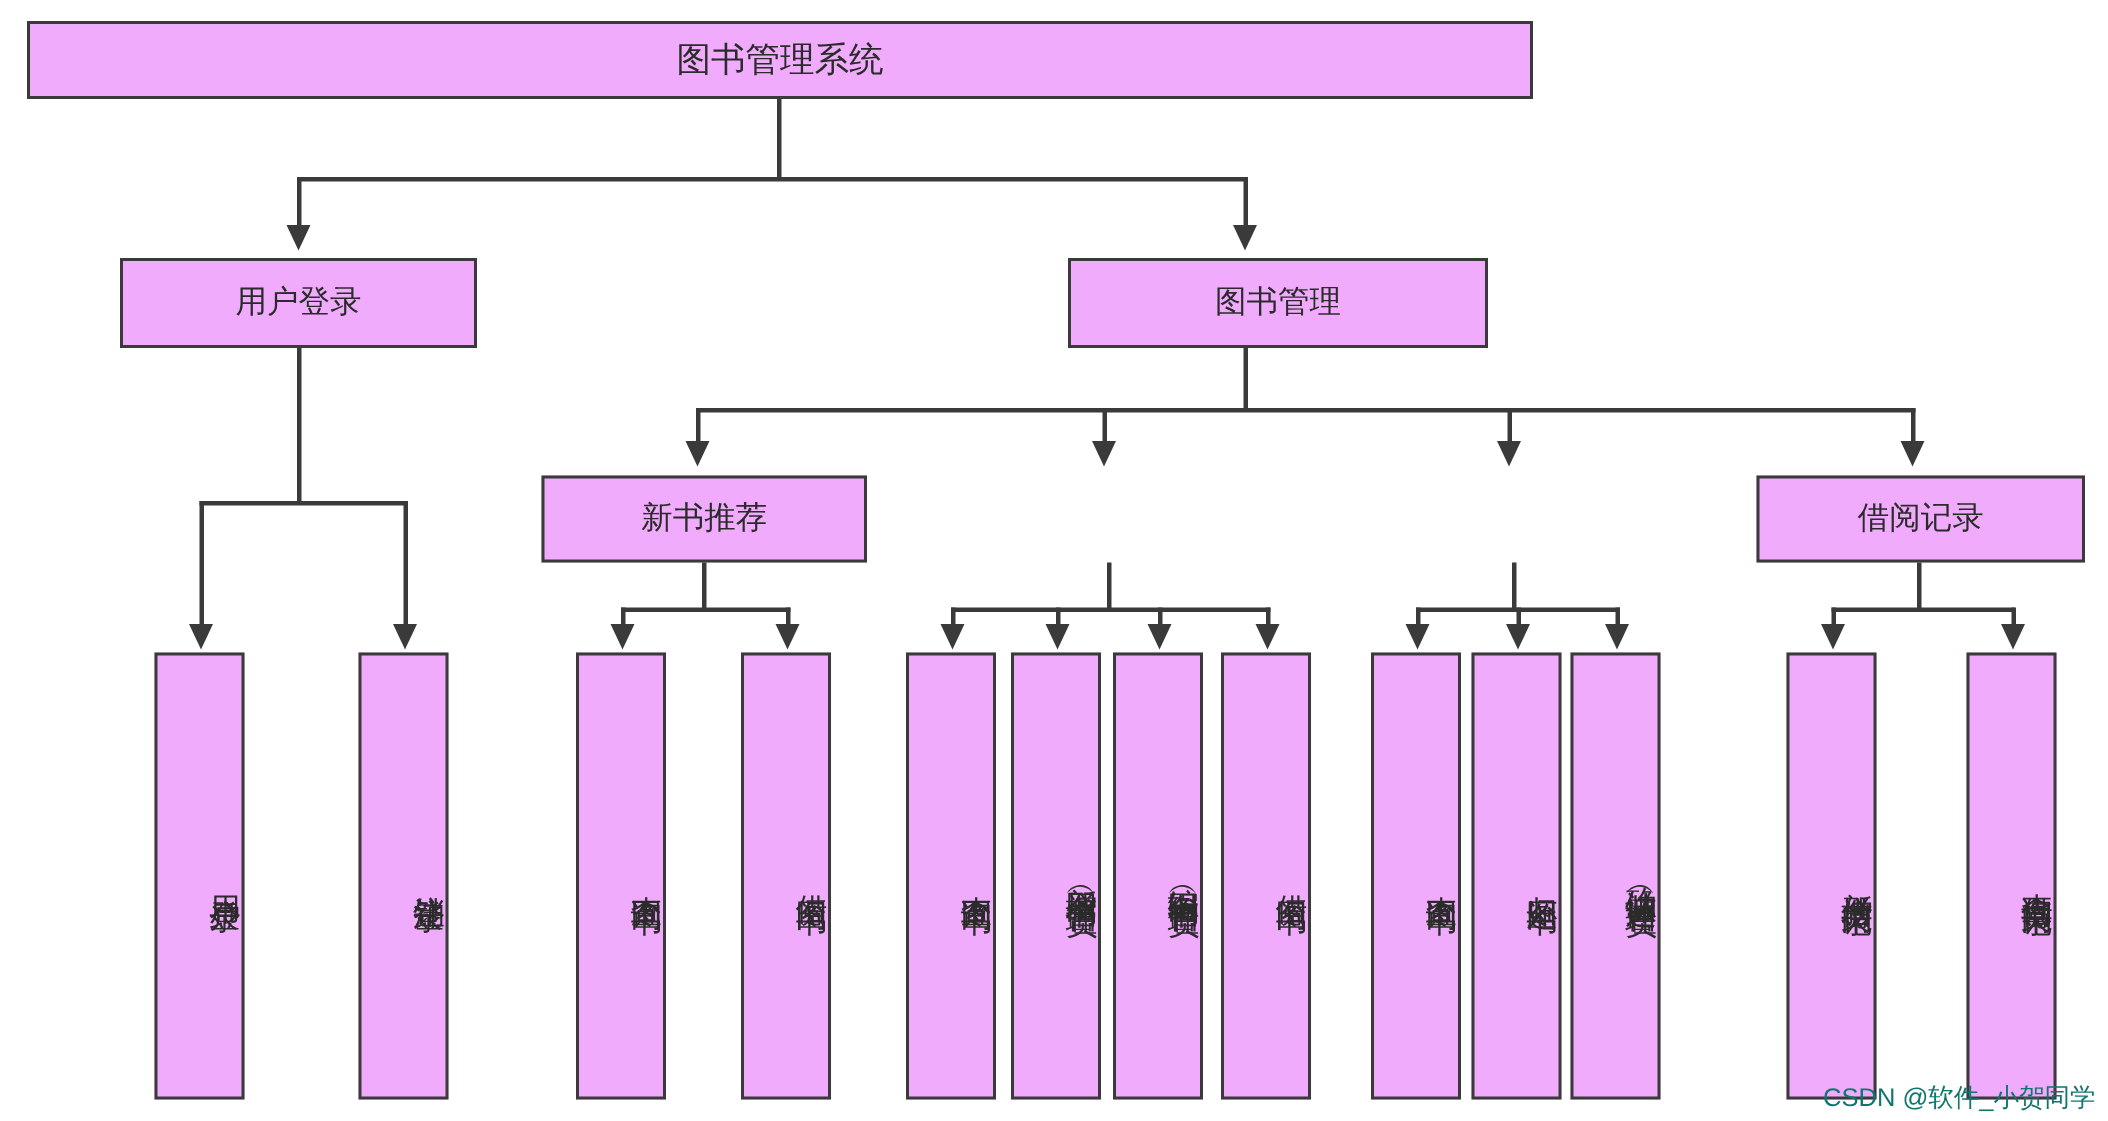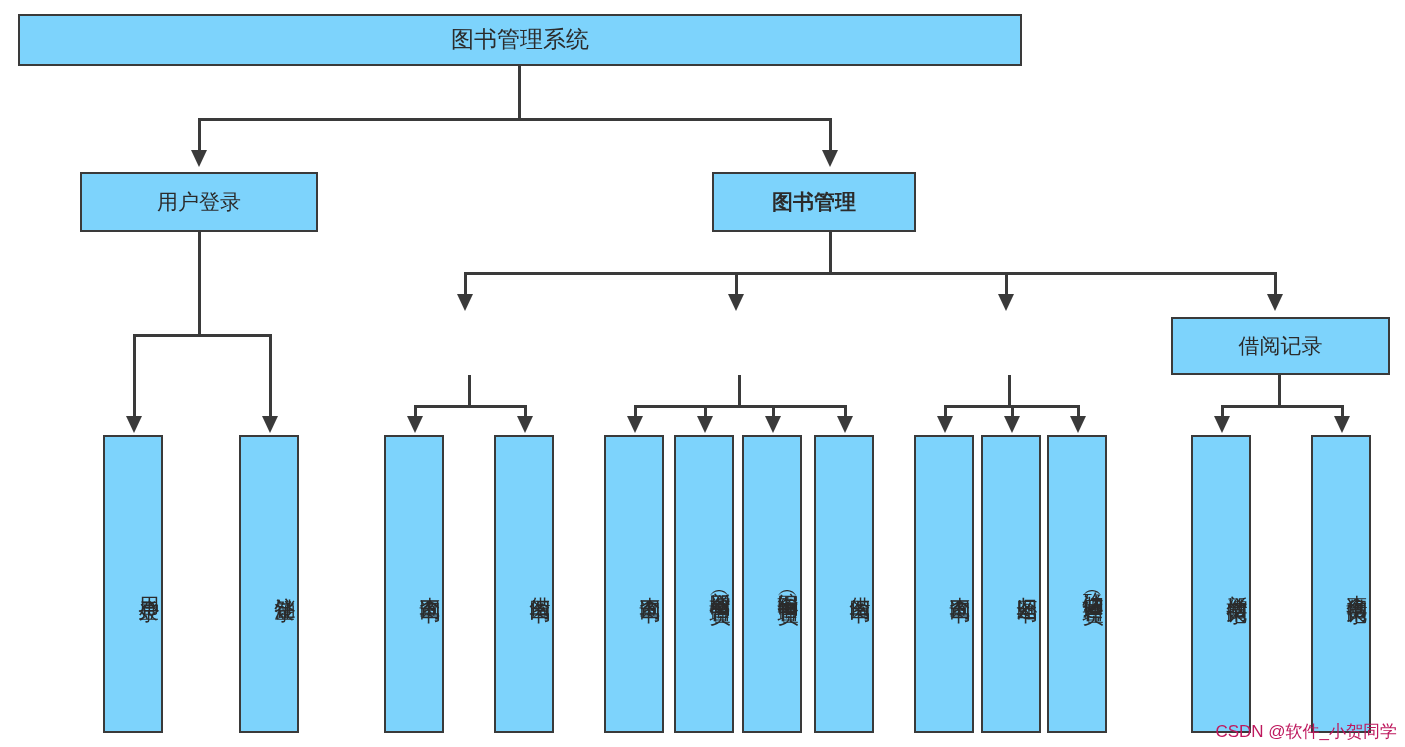--- a/index.html
+++ b/index.html
@@ -12,21 +12,21 @@
     width:1405px;
     height:747px;
     background:#ffffff;
     overflow:hidden;
   }
 
   
   .node{
     position:absolute;
     box-sizing:border-box;
-    background:#7dd3fc;
+    background:#f0abfc;
     border:2px solid #3a3a3a;
     display:flex;
     align-items:center;
     justify-content:center;
     color:#2b2b2b;
     text-align:center;
     line-height:1.18;
   }
   .node.root{ font-size:23px; }
   .node.lvl2{ font-size:21px; }
@@ -64,21 +64,21 @@
     border-right:8px solid transparent;
     border-top:17px solid #3a3a3a;
   }
 
   
   #watermark{
     position:absolute;
     right:8px;
     bottom:4px;
     font-size:17px;
-    color:#be185d;
+    color:#0f766e;
     white-space:nowrap;
     pointer-events:none;
   }
 </style>
 </head>
 <body>
 
 <div id="canvas">
 
   <div class="node root" style="left:18px; top:14px; width:1004px; height:52px;">
@@ -90,21 +90,21 @@
   <div class="ln h" style="left:198px; top:118px; width:634px;"></div>
 
   <div class="ln v" style="left:198px; top:118px; height:34px;"></div>
   <div class="arrow" style="left:191px; top:150px;"></div>
   <div class="ln v" style="left:829px; top:118px; height:34px;"></div>
   <div class="arrow" style="left:822px; top:150px;"></div>
 
   <div class="node lvl2" style="left:80px; top:172px; width:238px; height:60px;">
     <span>用户登录</span>
   </div>
-  <div class="node lvl2" style="left:712px; top:172px; width:204px; height:60px;font-weight:bold;">
+  <div class="node lvl2" style="left:712px; top:172px; width:280px; height:60px;">
     <span>图书管理</span>
   </div>
 
   <div class="ln v" style="left:198px; top:232px; height:102px;"></div>
   <div class="ln h" style="left:133px; top:334px; width:139px;"></div>
   <div class="ln v" style="left:133px; top:334px; height:84px;"></div>
   <div class="arrow" style="left:126px; top:416px;"></div>
   <div class="ln v" style="left:269px; top:334px; height:84px;"></div>
   <div class="arrow" style="left:262px; top:416px;"></div>
 
@@ -113,20 +113,23 @@
 
   <div class="ln v" style="left:464px; top:272px; height:24px;"></div>
   <div class="arrow" style="left:457px; top:294px;"></div>
   <div class="ln v" style="left:735px; top:272px; height:24px;"></div>
   <div class="arrow" style="left:728px; top:294px;"></div>
   <div class="ln v" style="left:1005px; top:272px; height:24px;"></div>
   <div class="arrow" style="left:998px; top:294px;"></div>
   <div class="ln v" style="left:1274px; top:272px; height:24px;"></div>
   <div class="arrow" style="left:1267px; top:294px;"></div>
 
+  <div class="node lvl3" style="left:361px; top:317px; width:217px; height:58px;">
+    <span>新书推荐</span>
+  </div>
   <div class="node lvl3" style="left:1171px; top:317px; width:219px; height:58px;">
     <span>借阅记录</span>
   </div>
 
   <div class="ln v" style="left:468px; top:375px; height:32px;"></div>
   <div class="ln h" style="left:414px; top:405px; width:113px;"></div>
   <div class="ln v" style="left:414px; top:405px; height:13px;"></div>
   <div class="arrow" style="left:407px; top:416px;"></div>
   <div class="ln v" style="left:524px; top:405px; height:13px;"></div>
   <div class="arrow" style="left:517px; top:416px;"></div>

